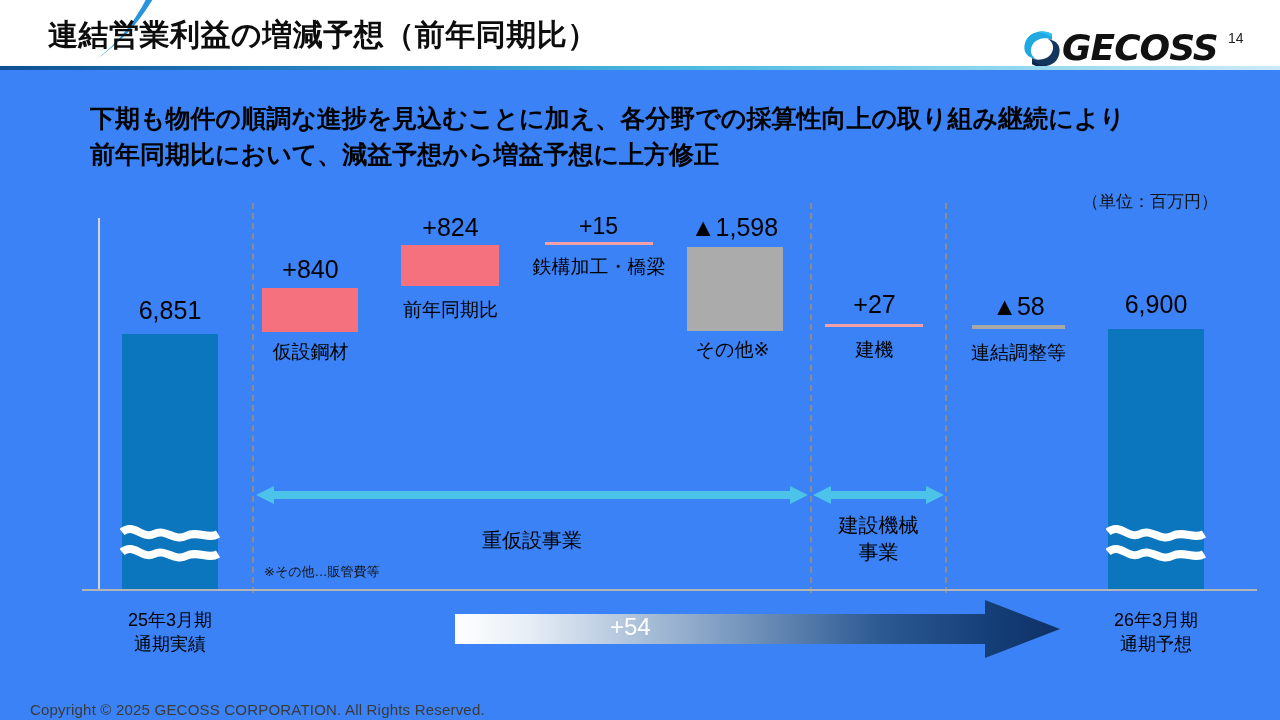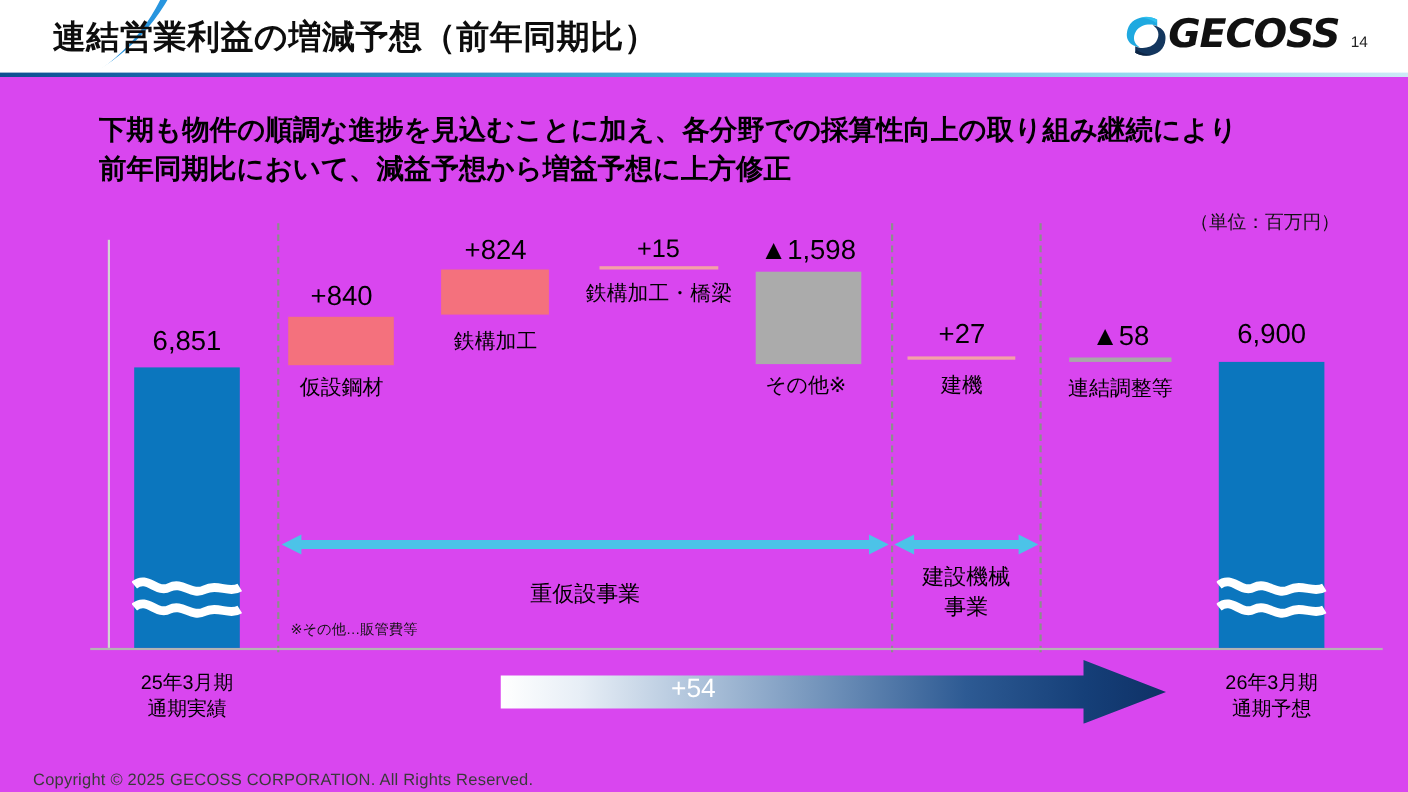--- a/index.html
+++ b/index.html
@@ -1,37 +1,37 @@
 <!DOCTYPE html>
 <html><head>
 <meta charset="utf-8">
 <style>
   html,body{margin:0;padding:0;}
   body{
     width:1280px;height:720px;background:#ffffff;overflow:hidden;
     font-family:"Liberation Sans","DejaVu Sans",sans-serif;
     color:#000;position:relative;
   }
-  .slide{position:absolute;inset:0;width:1280px;height:720px;background:#d946ef;}
+  .slide{position:absolute;inset:0;width:1280px;height:720px;background:#3b82f6;}
 
   
   .header{position:absolute;left:0;top:0;width:1280px;height:70px;background:#ffffff;overflow:hidden;}
   .header-swoosh{position:absolute;left:-120px;top:-92px;width:300px;height:180px;
      border-radius:0 0 260px 0;
      background:linear-gradient(110deg,#0d5fa8 0%, #1e86d6 55%, #2e9fe4 100%);
      transform:rotate(-2deg);}
   .header-swoosh2{position:absolute;left:-120px;top:-78px;width:290px;height:170px;
      border-radius:0 0 250px 0;background:#ffffff;transform:rotate(-4.5deg);}
   .header-rule{position:absolute;left:0;top:66px;width:1280px;height:5px;
      background:linear-gradient(90deg,#0e4f91 0%, #1f74b8 18%, #49b7e0 52%, #8fd6ee 78%, #cdeaf7 100%);}
   .slide-title{position:absolute;left:48px;top:14px;font-size:30px;line-height:42px;
      font-weight:700;letter-spacing:.5px;color:#0d0d0d;white-space:nowrap;}
 
   
-  .logo{position:absolute;left:1018px;top:8px;width:185px;height:50px;}
+  .logo{position:absolute;left:1018px;top:24px;width:185px;height:50px;}
   .logo-mark{position:absolute;left:0;top:1px;width:48px;height:48px;}
   .logo-word{position:absolute;left:44px;top:3px;font-size:36px;font-weight:800;
      font-style:italic;letter-spacing:-1px;color:#111;font-family:"DejaVu Sans",sans-serif;}
   .page-num{position:absolute;left:1228px;top:30px;font-size:14px;color:#222;}
 
   
   .lead{position:absolute;left:90px;top:100px;width:1120px;font-size:25px;line-height:36px;
      font-weight:600;color:#000;letter-spacing:0px;}
   .lead div{white-space:nowrap;}
   .unit-note{position:absolute;left:1082px;top:190px;font-size:17px;color:#111;white-space:nowrap;font-family:Liberation Mono, monospace;}
@@ -115,21 +115,21 @@
       <path d="M2 12 C 14 2, 22 20, 34 14 C 46 8, 54 22, 66 16 C 78 10, 88 20, 98 14" stroke="#ffffff" stroke-width="8" fill="none" stroke-linecap="butt"></path>
       <path d="M2 32 C 14 22, 22 40, 34 34 C 46 28, 54 42, 66 36 C 78 30, 88 40, 98 34" stroke="#ffffff" stroke-width="8" fill="none" stroke-linecap="butt"></path>
     </svg>
 
     <div class="val" style="left:258px;top:255px;width:105px;text-align:center;">+840</div>
     <div class="bar bar-pink" style="left:262px;top:288px;width:96px;height:44px;"></div>
     <div class="cat" style="left:258px;top:339px;width:105px;">仮設鋼材</div>
 
     <div class="val" style="left:398px;top:213px;width:105px;">+824</div>
     <div class="bar bar-pink" style="left:401px;top:245px;width:98px;height:41px;"></div>
-    <div class="cat" style="left:398px;top:297px;width:105px;">鉄構加工</div>
+    <div class="cat" style="left:398px;top:297px;width:105px;">前年同期比</div>
 
     <div class="val val-small" style="left:546px;top:213px;width:105px;">+15</div>
     <div class="line-pink" style="left:545px;top:242px;width:108px;"></div>
     <div class="cat" style="left:518px;top:254px;width:162px;">鉄構加工・橋梁</div>
 
     <div class="val" style="left:682px;top:213px;width:105px;">▲1,598</div>
     <div class="bar bar-gray" style="left:687px;top:247px;width:96px;height:84px;"></div>
     <div class="cat" style="left:680px;top:337px;width:105px;">その他※</div>
 
     <div class="val" style="left:822px;top:290px;width:105px;">+27</div>

